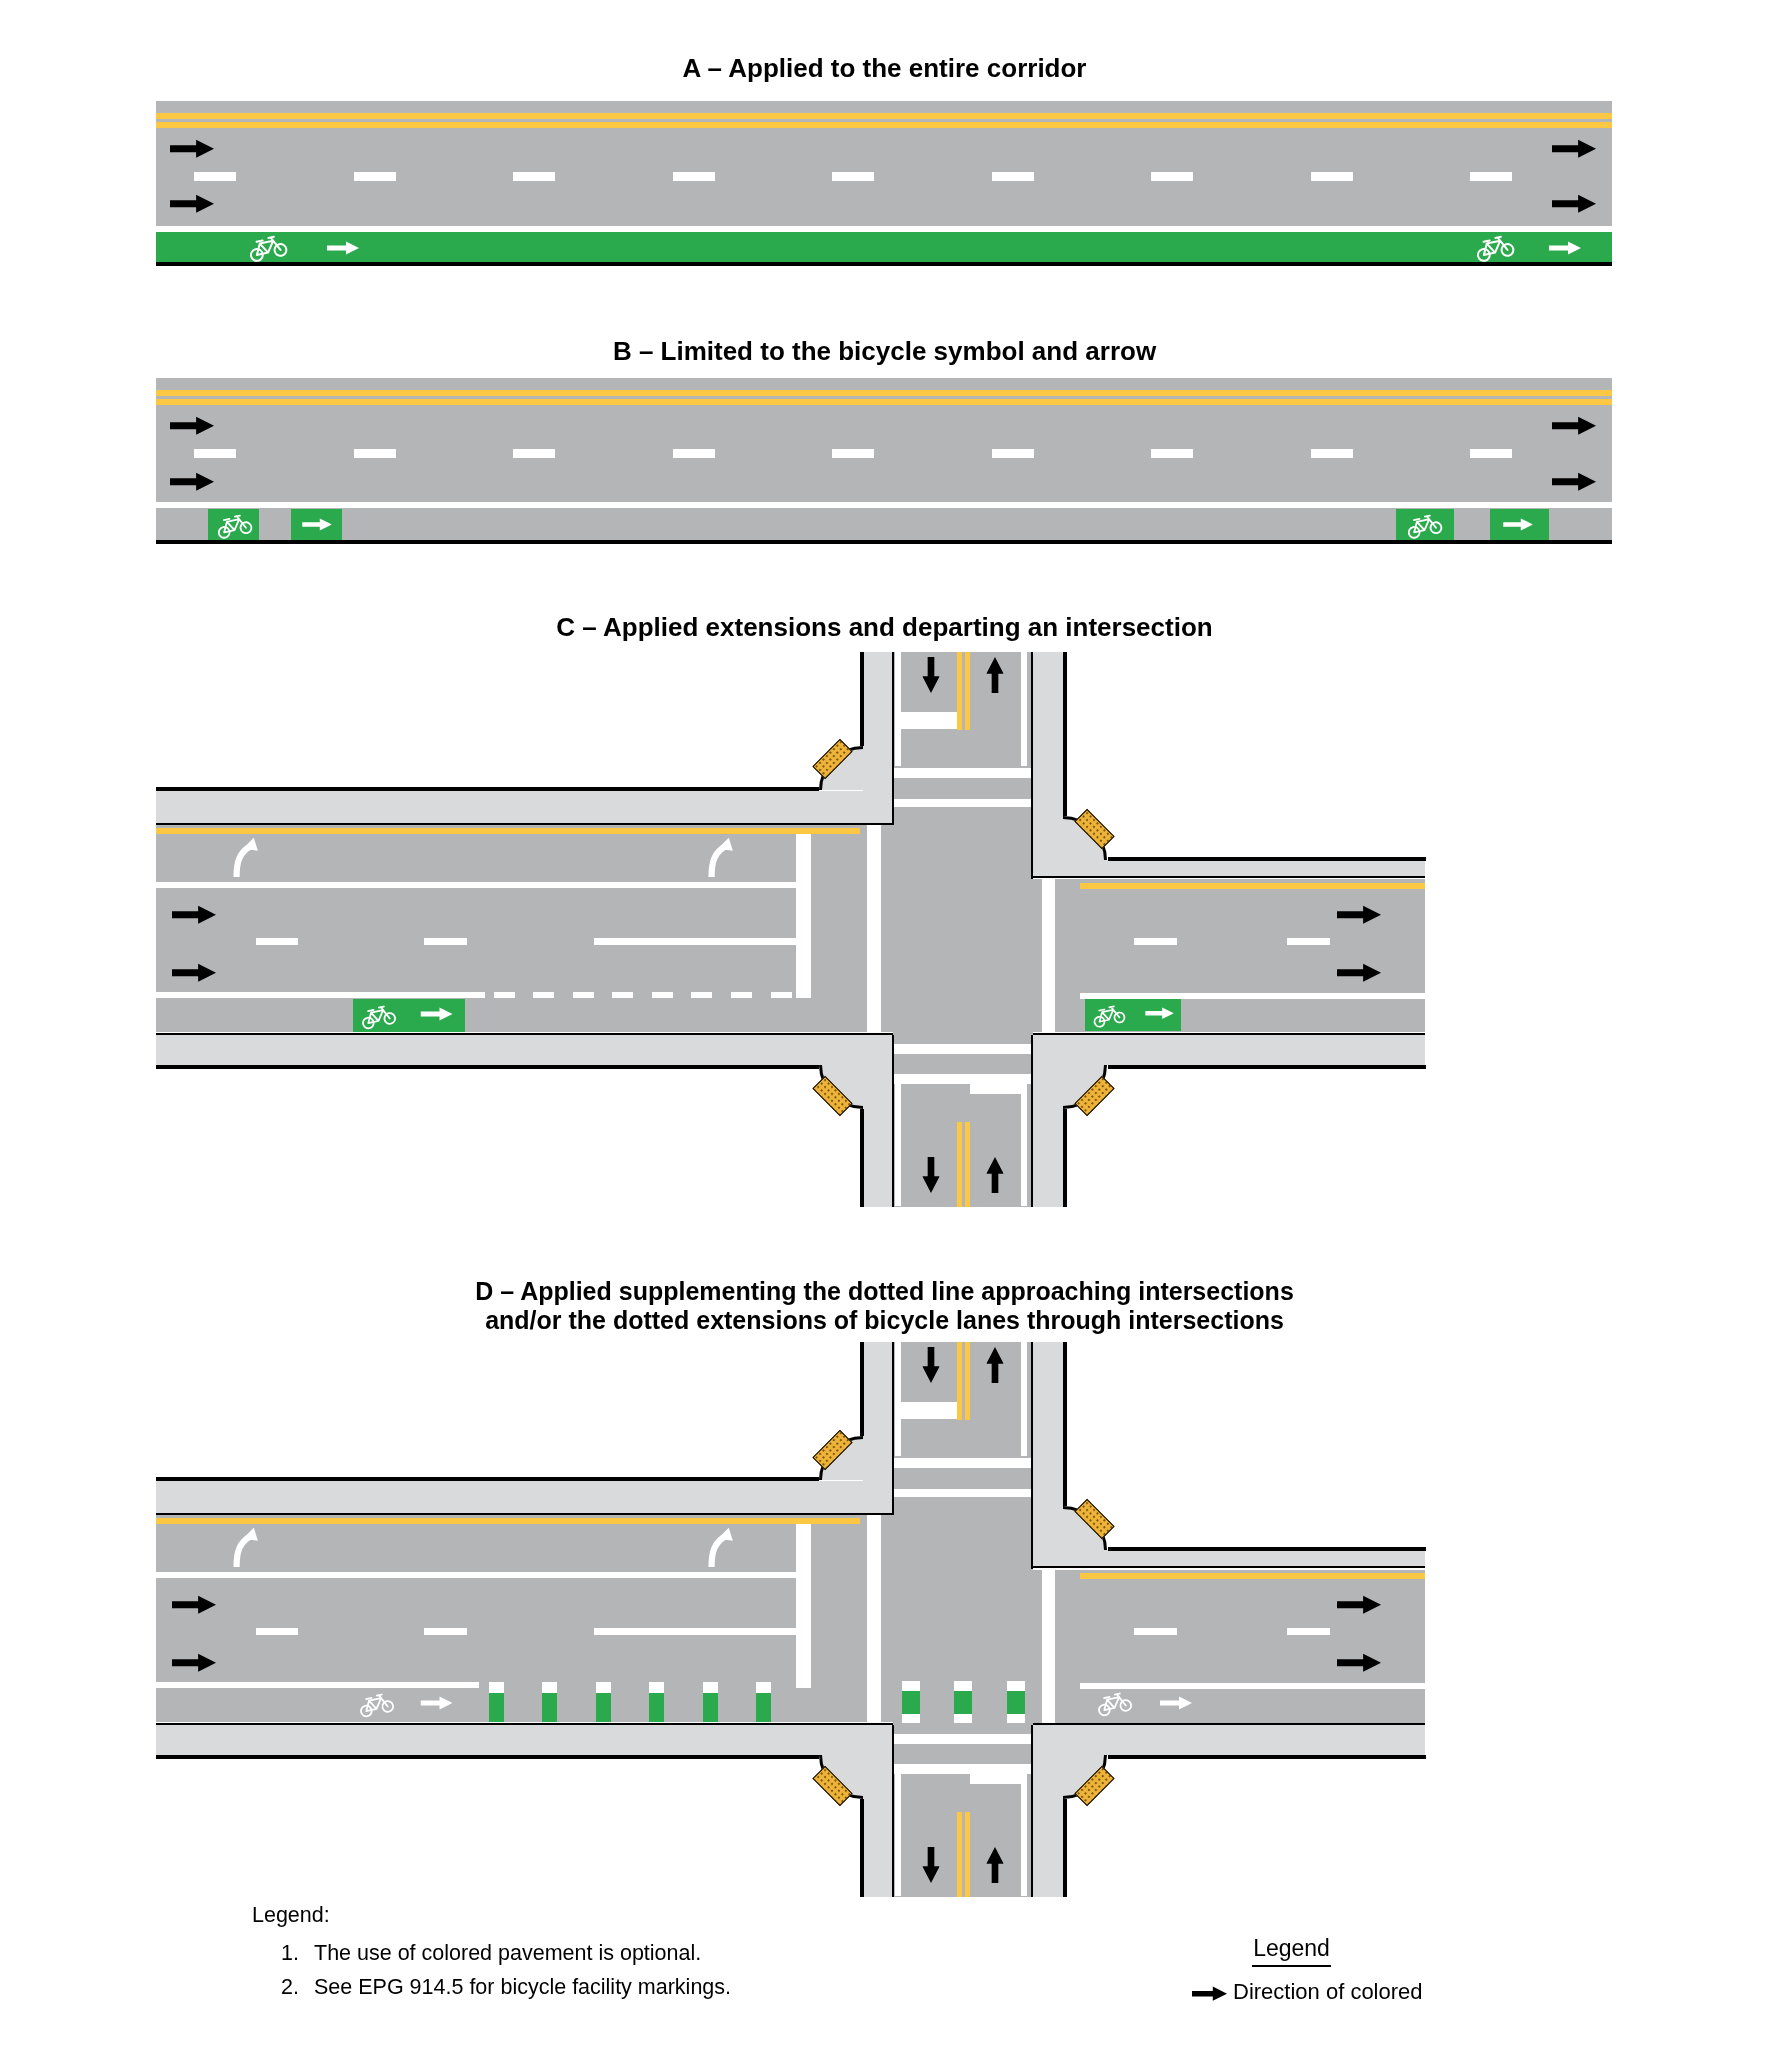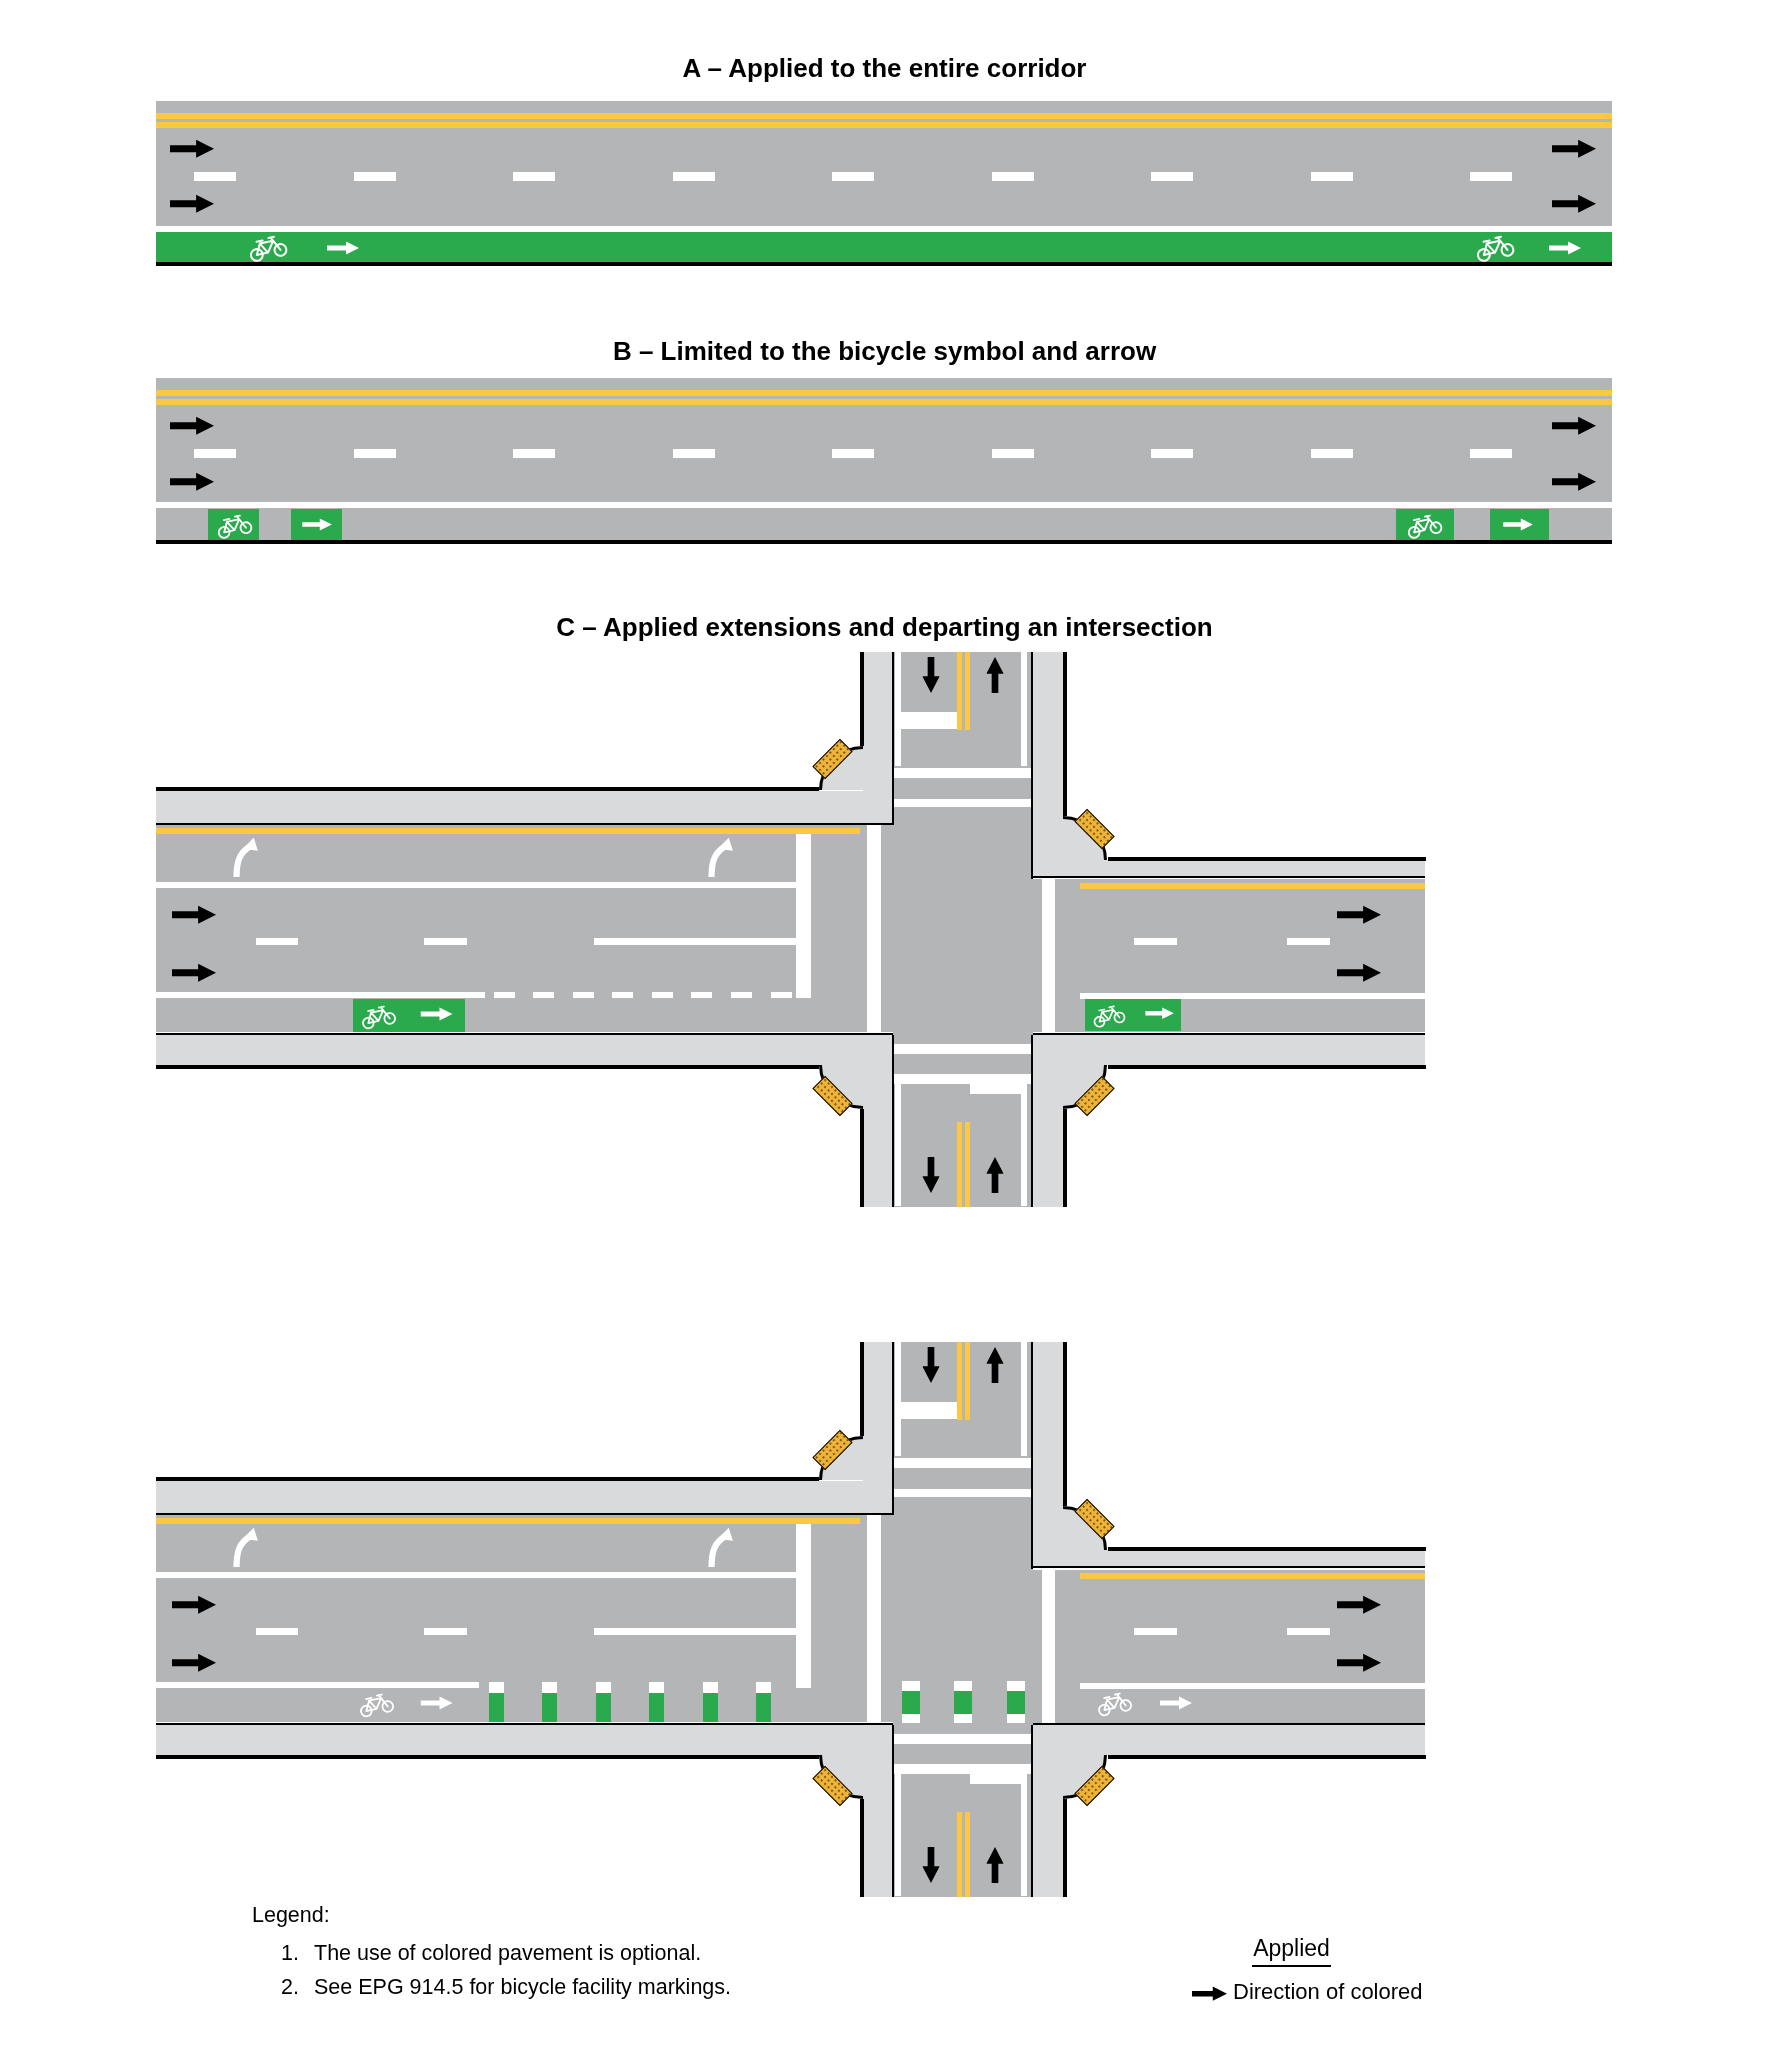--- a/index.html
+++ b/index.html
@@ -458,30 +458,34 @@
       <div class="icon" style="left: 922px; top: 1847px; width: 18px; height: 36px; color: rgb(0, 0, 0); transform: rotate(180deg);">
         <svg viewBox="0 0 26 54">
           <use href="#sym-arrowv"></use>
         </svg>
       </div>
     </div>
 
   <div class="ttl" style="top:336px">B – Limited to the bicycle symbol and arrow</div>
   <div class="ttl" style="top:53px">A – Applied to the entire corridor</div>
   <div class="ttl" style="top:612px">C – Applied extensions and departing an intersection</div>
+  <div class="ttl" style="top:1277px;font-size:25px">
+    <div>D – Applied supplementing the dotted line approaching intersections</div>
+    <div>and/or the dotted extensions of bicycle lanes through intersections</div>
+  </div>
 
   <div id="notes">Legend:</div>
   <div class="note-row" style="left:281px;top:1941px">
     <span class="note-num">1.</span><span>The use of colored pavement is optional.</span>
   </div>
   <div class="note-row" style="left:281px;top:1975px">
     <span class="note-num">2.</span><span>See EPG 914.5 for bicycle facility markings.</span>
   </div>
 
-  <div id="legend-head"><span>Applied</span></div>
+  <div id="legend-head"><span>Legend</span></div>
   <div class="legend-arrow icon">
     <svg viewBox="0 0 64 28">
         <use href="#sym-arrow"></use>
       </svg>
   </div>
   <div id="legend-item">Direction of colored</div>
 </div>
 
 
 </body></html>

